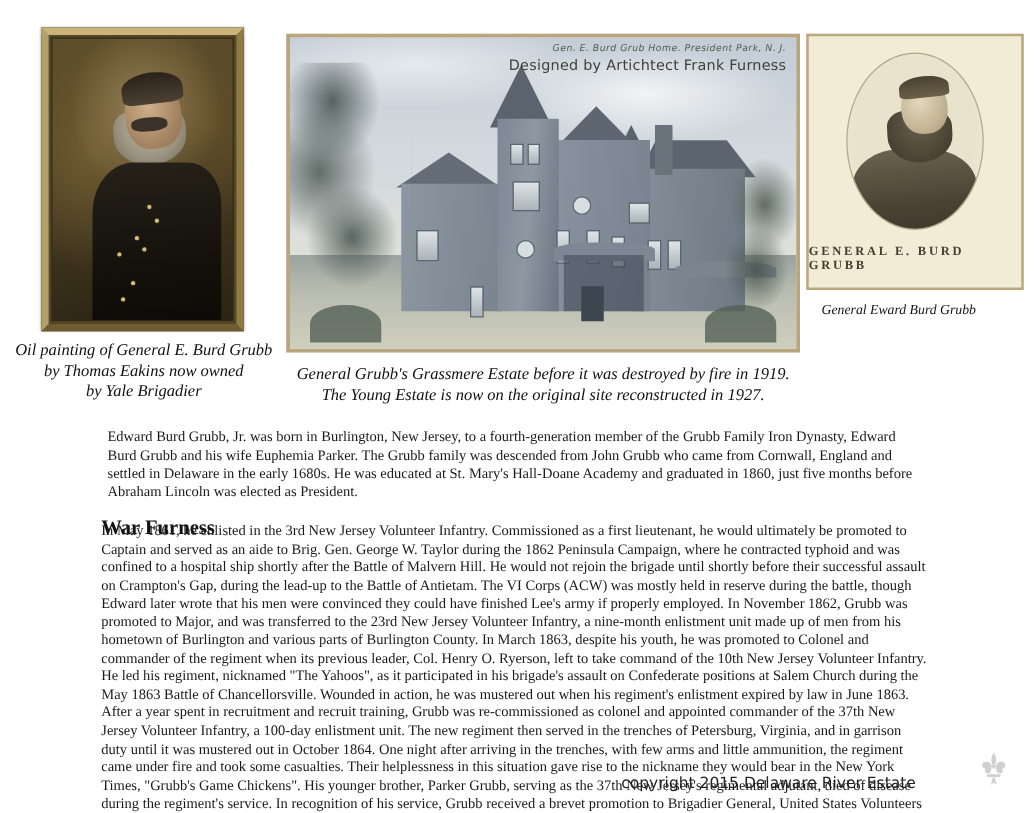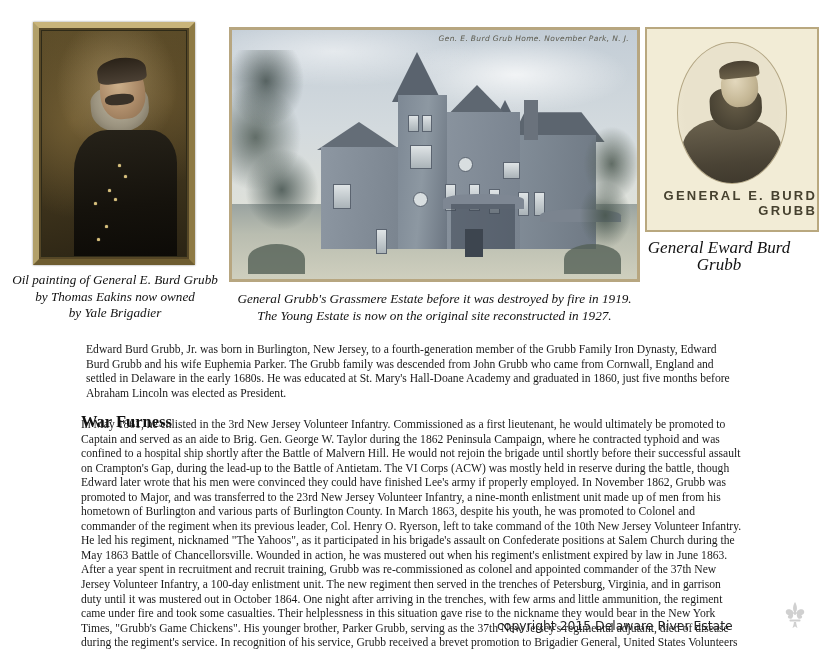--- a/index.html
+++ b/index.html
@@ -255,39 +255,39 @@
   }
   .ph-beard {
     position: absolute; left: 30%; top: 32%;
     width: 48%; height: 30%;
     border-radius: 30% 34% 52% 52%;
     background: radial-gradient(ellipse at 50% 25%, #6a604a 0%, #4e4737 60%, #3b3629 100%);
     transform: rotate(-3deg);
   }
   .photo-label {
     position: absolute; left: 0; right: 0; bottom: 12px;
-    text-align: right;
-    font-family: Liberation Sans, sans-serif;
-    font-size: 13px; font-weight: 700;
+    text-align: left;
+    font-family: Liberation Serif, serif;
+    font-size: 10px; font-weight: 700;
     letter-spacing: 2.2px;
     color: #46412f;
   }
 
   
   .caption {
     position: absolute;
     font-style: italic;
     font-size: 13.2px;
     line-height: 16.5px;
     color: #111;
     text-align: center;
   }
   #painting-caption { left: 0px; top: 272px; width: 230px; }
   #postcard-caption { left: 229px; top: 291px; width: 411px; }
-  #photo-caption    { left: 637px; top: 240px; width: 164px; font-size: 17px; }
+  #photo-caption    { left: 637px; top: 240px; width: 164px; font-size: 11px; }
 
   
   #intro-block {
     position: absolute; left: 86px; top: 343px; width: 656px;
     font-size: 11.6px; line-height: 14.55px; text-align: left;
   }
   #war-heading {
     position: absolute; left: 81px; top: 399px;
     font-size: 16.5px; line-height: 18px; color: #111;
   }
@@ -365,21 +365,22 @@
     <div class="h-porch-roof"></div>
     <div class="h-porch"></div>
     <div class="h-veranda"></div>
     <div class="h-door"></div>
 
     <div class="pc-tree-l"></div>
     <div class="pc-tree-r"></div>
     <div class="pc-shrub" style="left:4%"></div>
     <div class="pc-shrub" style="left:82%"></div>
 
-    <div class="pc-caption-a">Gen. E. Burd Grub Home.   November Park, N. J.</div>
+    <div class="pc-caption-a">Gen. E. Burd Grub Home.   President Park, N. J.</div>
+    <div class="pc-caption-b">Designed by Artichtect Frank Furness</div>
   </div>
 </div>
 <div class="caption" id="postcard-caption" style="white-space:pre-line">General Grubb's Grassmere Estate before it was destroyed by fire in 1919.
 The Young Estate is now on the original site reconstructed in 1927.</div>
 
 <div class="panel" id="photo-panel">
   <div class="photo-mount">
     <div class="photo-oval">
       <div class="ph-bust"></div>
       <div class="ph-beard"></div>

